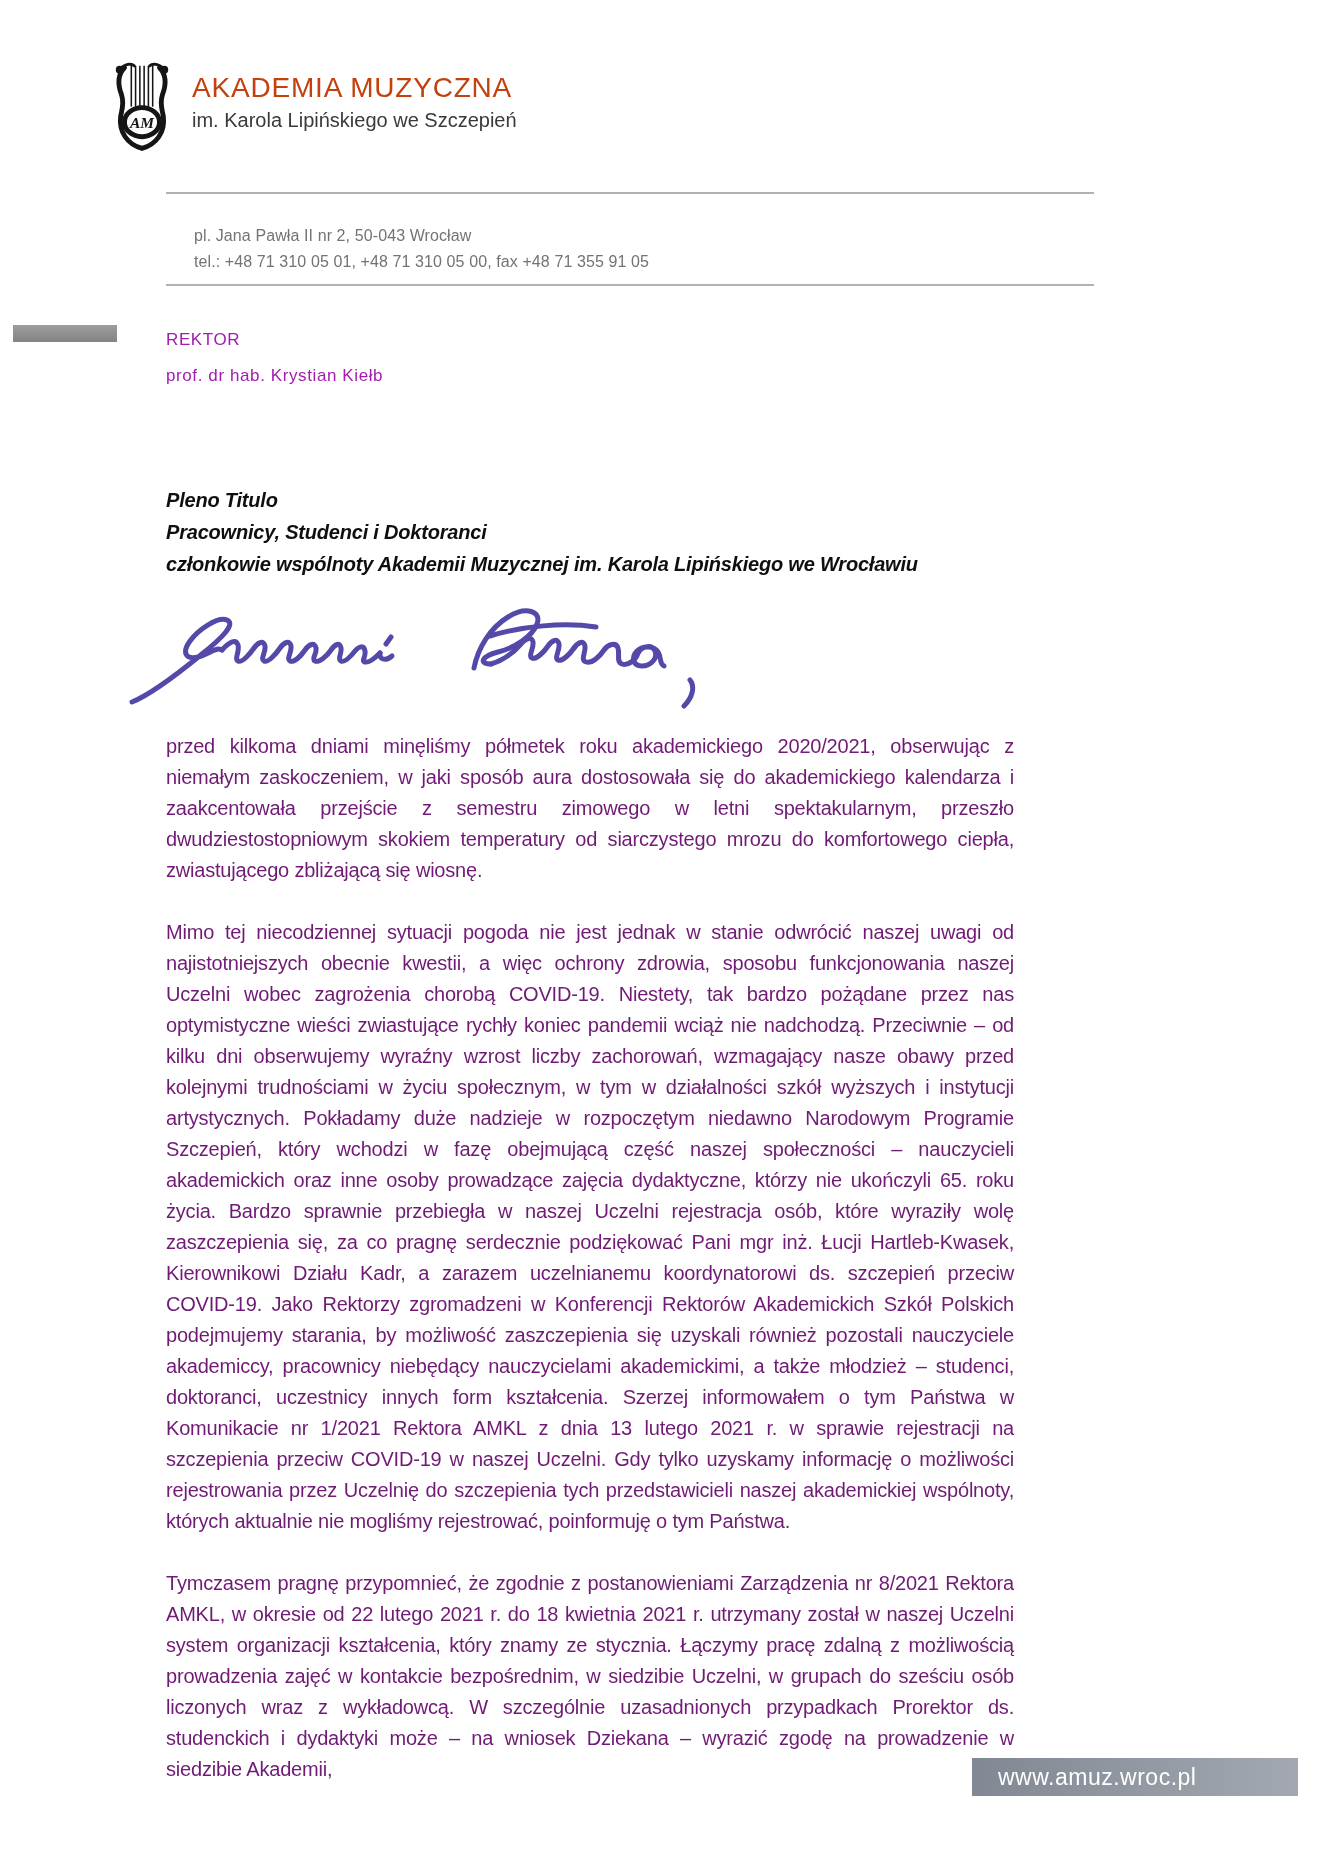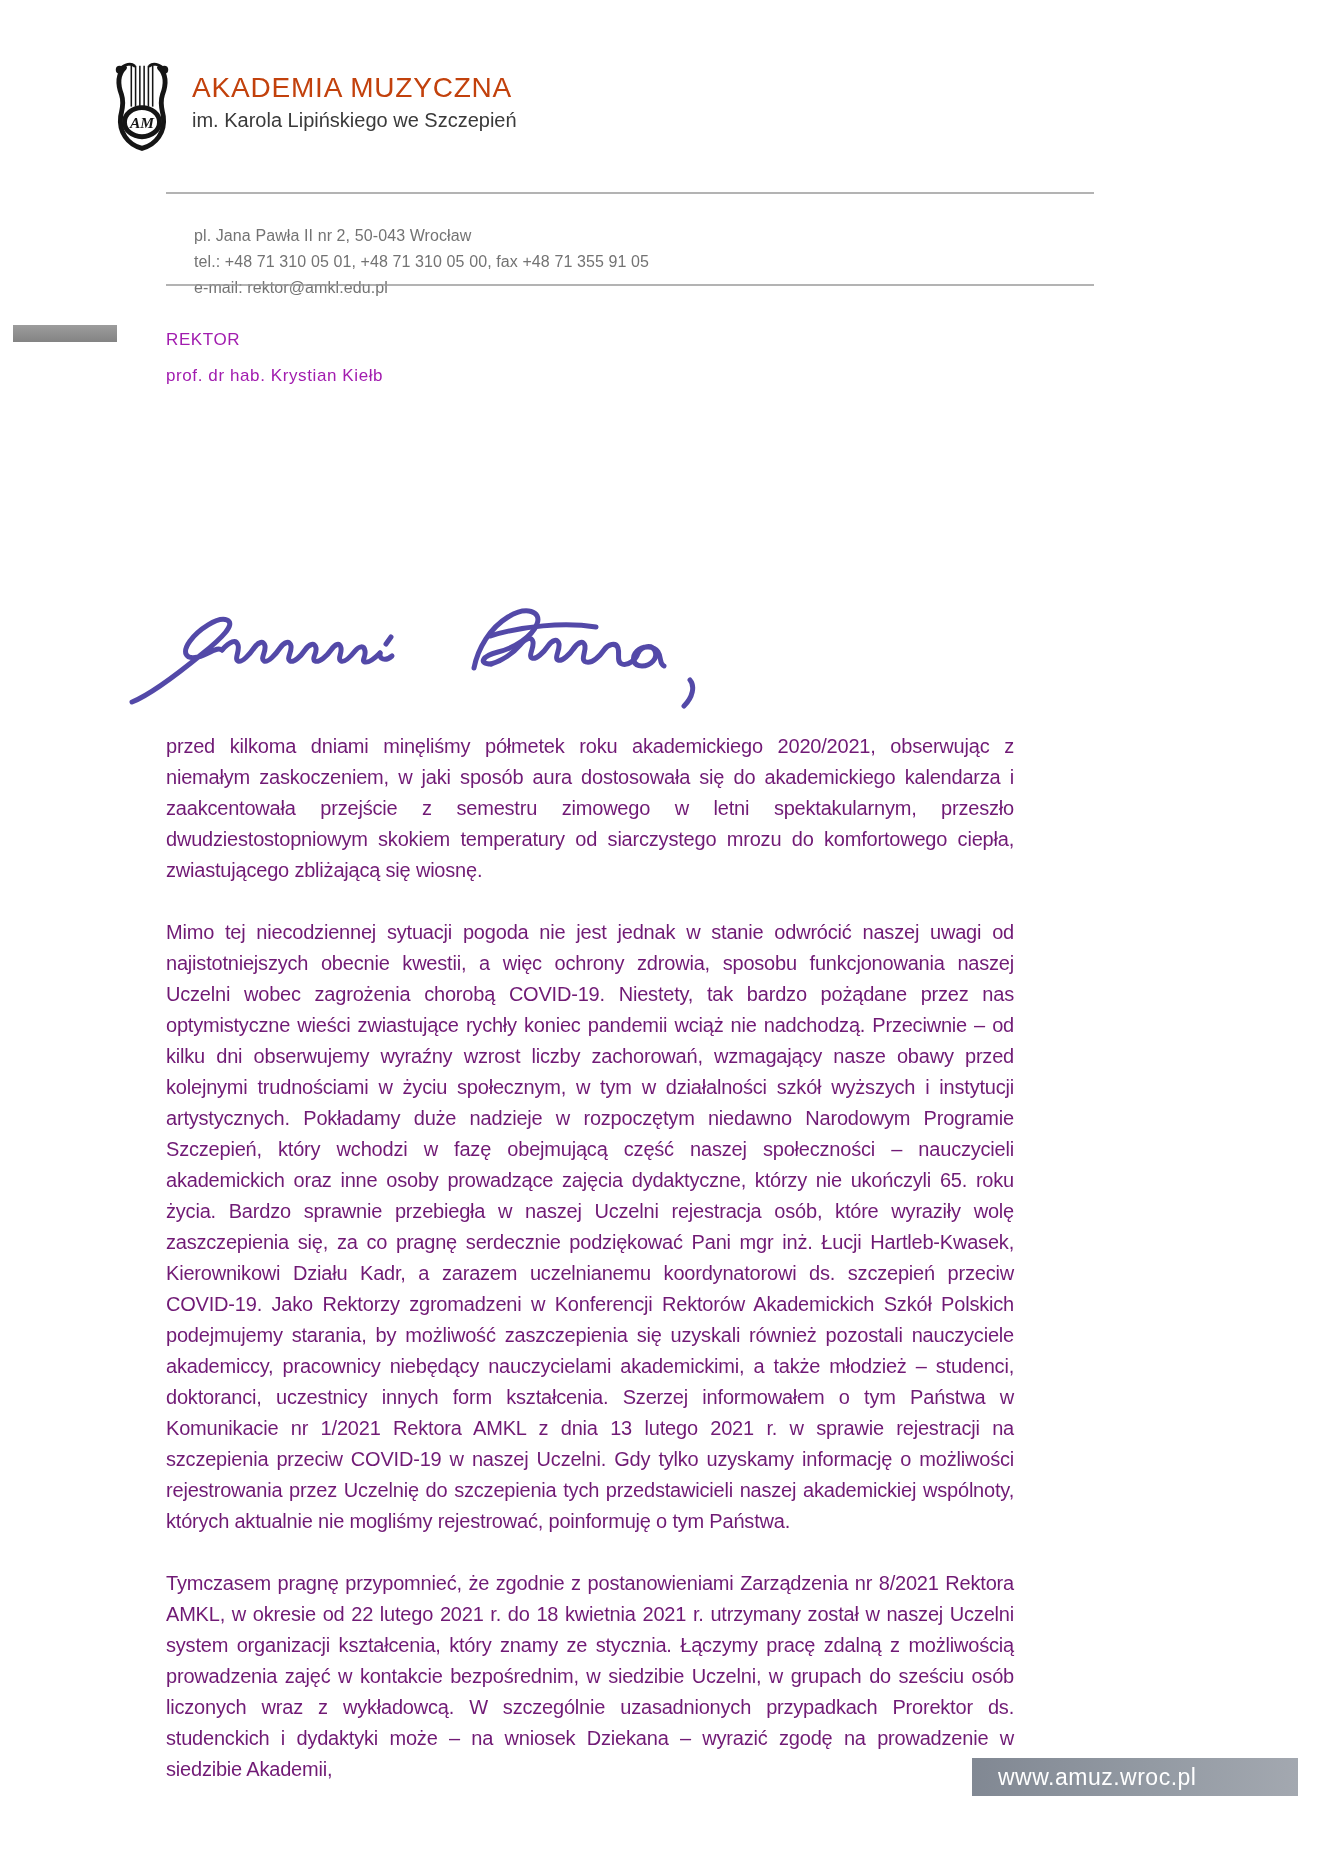--- a/index.html
+++ b/index.html
@@ -93,32 +93,36 @@
   </div>
 
   <div class="academy-name">AKADEMIA MUZYCZNA</div>
   <div class="academy-sub">im. Karola Lipińskiego we Szczepień</div>
 
   <div class="rule rule-top"></div>
 
   <div class="address-block">
     <div>pl. Jana Pawła II nr 2, 50-043 Wrocław</div>
     <div>tel.: +48 71 310 05 01, +48 71 310 05 00,  fax +48 71 355 91 05</div>
-    <div>e-mail: rektor@amkl.edu.pl</div>
   </div>
 
   <div class="rule rule-bottom"></div>
 
   <div class="scan-mark"></div>
 
   <div class="sender">
     <div>REKTOR</div>
     <div>prof. dr hab. Krystian Kiełb</div>
   </div>
 
+  <div class="recipients">
+    <div>Pleno Titulo</div>
+    <div>Pracownicy, Studenci i Doktoranci</div>
+    <div>członkowie wspólnoty Akademii Muzycznej im. Karola Lipińskiego we Wrocławiu</div>
+  </div>
 
   <div class="handwriting">
     <span class="visually-hidden">Szanowni Państwo,</span>
     <svg viewBox="0 0 660 110" xmlns="http://www.w3.org/2000/svg">
       <g fill="none" stroke="#473ca2" stroke-width="5" stroke-linecap="round" stroke-linejoin="round" opacity="0.93">
 
         <path d="M14,96 C34,88 62,66 84,48 C104,32 118,18 109,14 C100,10 80,24 72,35 C64,46 67,54 80,51 C92,48 99,40 104,44"></path>
         <path d="M104,44 C112,35 118,33 120,39 C122,45 116,53 120,55 C124,57 132,48 136,42 C140,36 146,34 147,40 C148,46 142,53 146,55 C150,57 158,48 162,42 C166,36 172,34 173,40 C174,46 168,53 172,55 C176,57 183,50 187,44 C191,38 197,36 198,42 C199,48 193,53 197,55 C201,57 209,50 213,44 C217,38 222,36 223,42 C224,48 219,53 223,55 C227,57 233,50 237,45 C241,40 246,39 247,45 C248,51 243,55 247,56 C251,57 258,51 262,47"></path>
         <path d="M268,38 L273,31"></path>
         <path d="M262,47 C261,53 267,56 274,50"></path>

